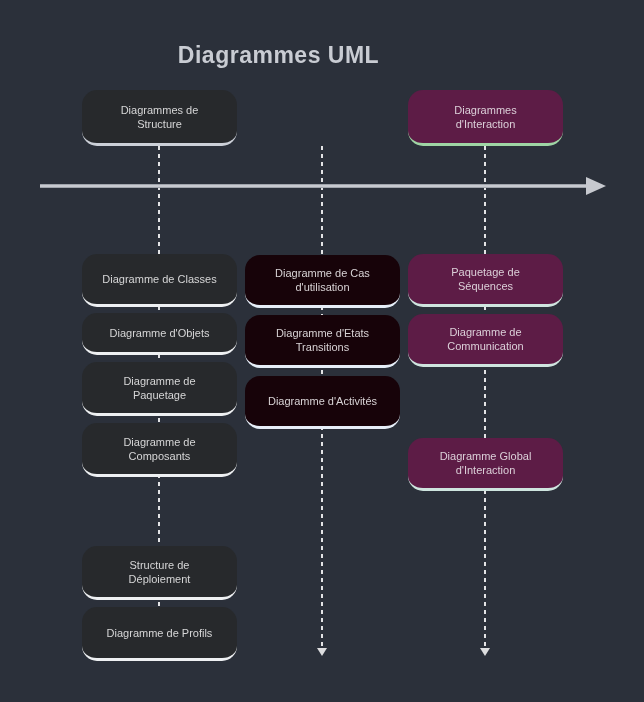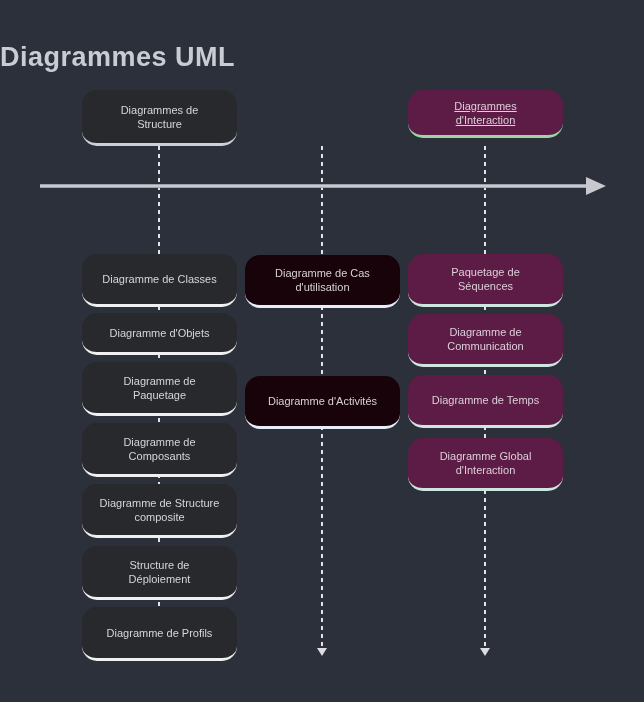--- a/index.html
+++ b/index.html
@@ -10,22 +10,22 @@
     overflow: hidden;
   }
   #canvas {
     position: relative;
     width: 644px; height: 702px;
     background: #2b303a;
   }
   .title {
     position: absolute;
     left: 0; top: 42px; width: 557px;
-    text-align: left;
-    font-size: 27px; font-weight: bold;
+    text-align: center;
+    font-size: 23px; font-weight: bold;
     color: #c9ccd3;
     letter-spacing: 0.5px;
   }
   .box {
     position: absolute;
     width: 155px;
     box-sizing: border-box;
     display: flex; align-items: center; justify-content: center;
     text-align: center;
     font-size: 11px; line-height: 14px;
@@ -88,31 +88,30 @@
   <div class="vdash" style="left:158px; top:146px; height:514px;"></div>
   <div class="vdash" style="left:321px; top:146px; height:502px;"></div>
   <div class="vdash" style="left:484px; top:146px; height:502px;"></div>
   <div class="vdash-arrowhead" style="left:317px; top:648px;"></div>
   <div class="vdash-arrowhead" style="left:480px; top:648px;"></div>
 
   <div class="timeline-line"></div>
   <div class="timeline-head"></div>
 
   <div class="box hdr c1" style="left:82px; top:90px; height:56px;">Diagrammes de Structure</div>
-  <div class="box hdr c3" style="left:408px; top:90px; height:48px;text-decoration:underline;">Diagrammes d'Interaction</div>
+  <div class="box hdr c3" style="left:408px; top:90px; height:56px;">Diagrammes d'Interaction</div>
 
   <div class="box c1" style="left:82px; top:254px; height:53px;">Diagramme de Classes</div>
   <div class="box c1" style="left:82px; top:313px; height:42px;">Diagramme d'Objets</div>
   <div class="box c1" style="left:82px; top:362px; height:54px;">Diagramme de Paquetage</div>
   <div class="box c1" style="left:82px; top:423px; height:54px;">Diagramme de Composants</div>
-  <div class="box c1" style="left:82px; top:484px; height:54px;">Diagramme de Structure composite</div>
   <div class="box c1" style="left:82px; top:546px; height:54px;">Structure de Déploiement</div>
   <div class="box c1" style="left:82px; top:607px; height:54px;">Diagramme de Profils</div>
 
   <div class="box c2" style="left:245px; top:255px; height:53px;">Diagramme de Cas d'utilisation</div>
+  <div class="box c2" style="left:245px; top:315px; height:53px;">Diagramme d'Etats Transitions</div>
   <div class="box c2" style="left:245px; top:376px; height:53px;">Diagramme d'Activités</div>
 
   <div class="box c3" style="left:408px; top:254px; height:53px;">Paquetage de Séquences</div>
   <div class="box c3" style="left:408px; top:314px; height:53px;">Diagramme de Communication</div>
-  <div class="box c3" style="left:408px; top:375px; height:53px;">Diagramme de Temps</div>
   <div class="box c3" style="left:408px; top:438px; height:53px;">Diagramme Global d'Interaction</div>
 
 </div>
 
 </body></html>

